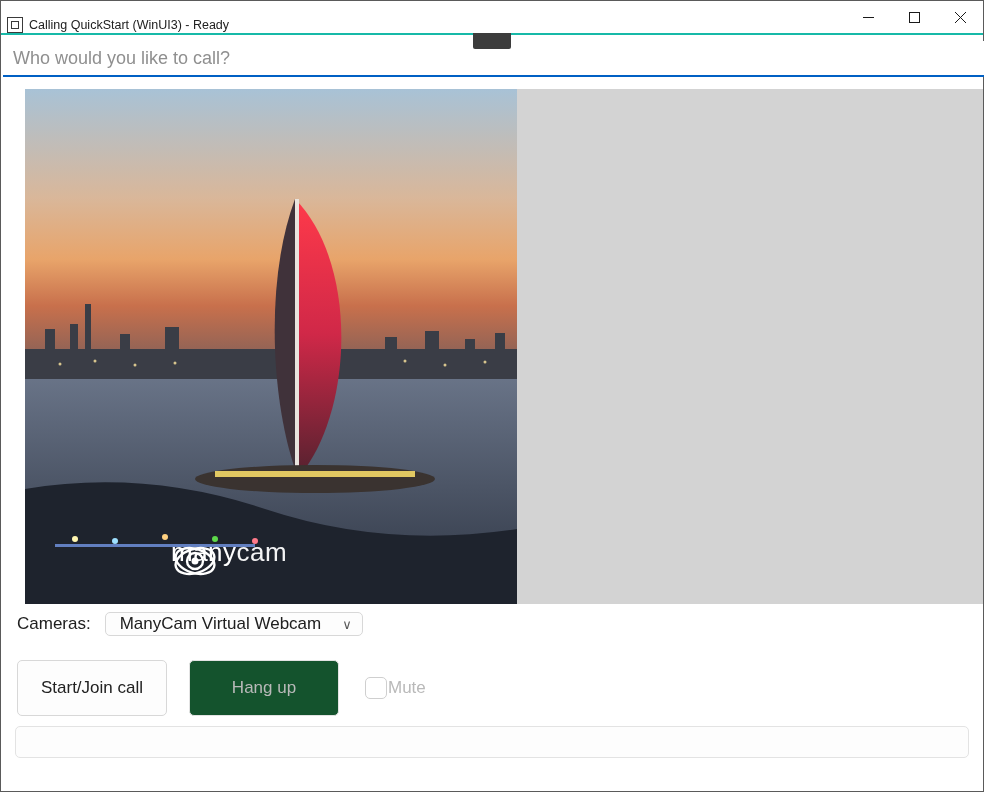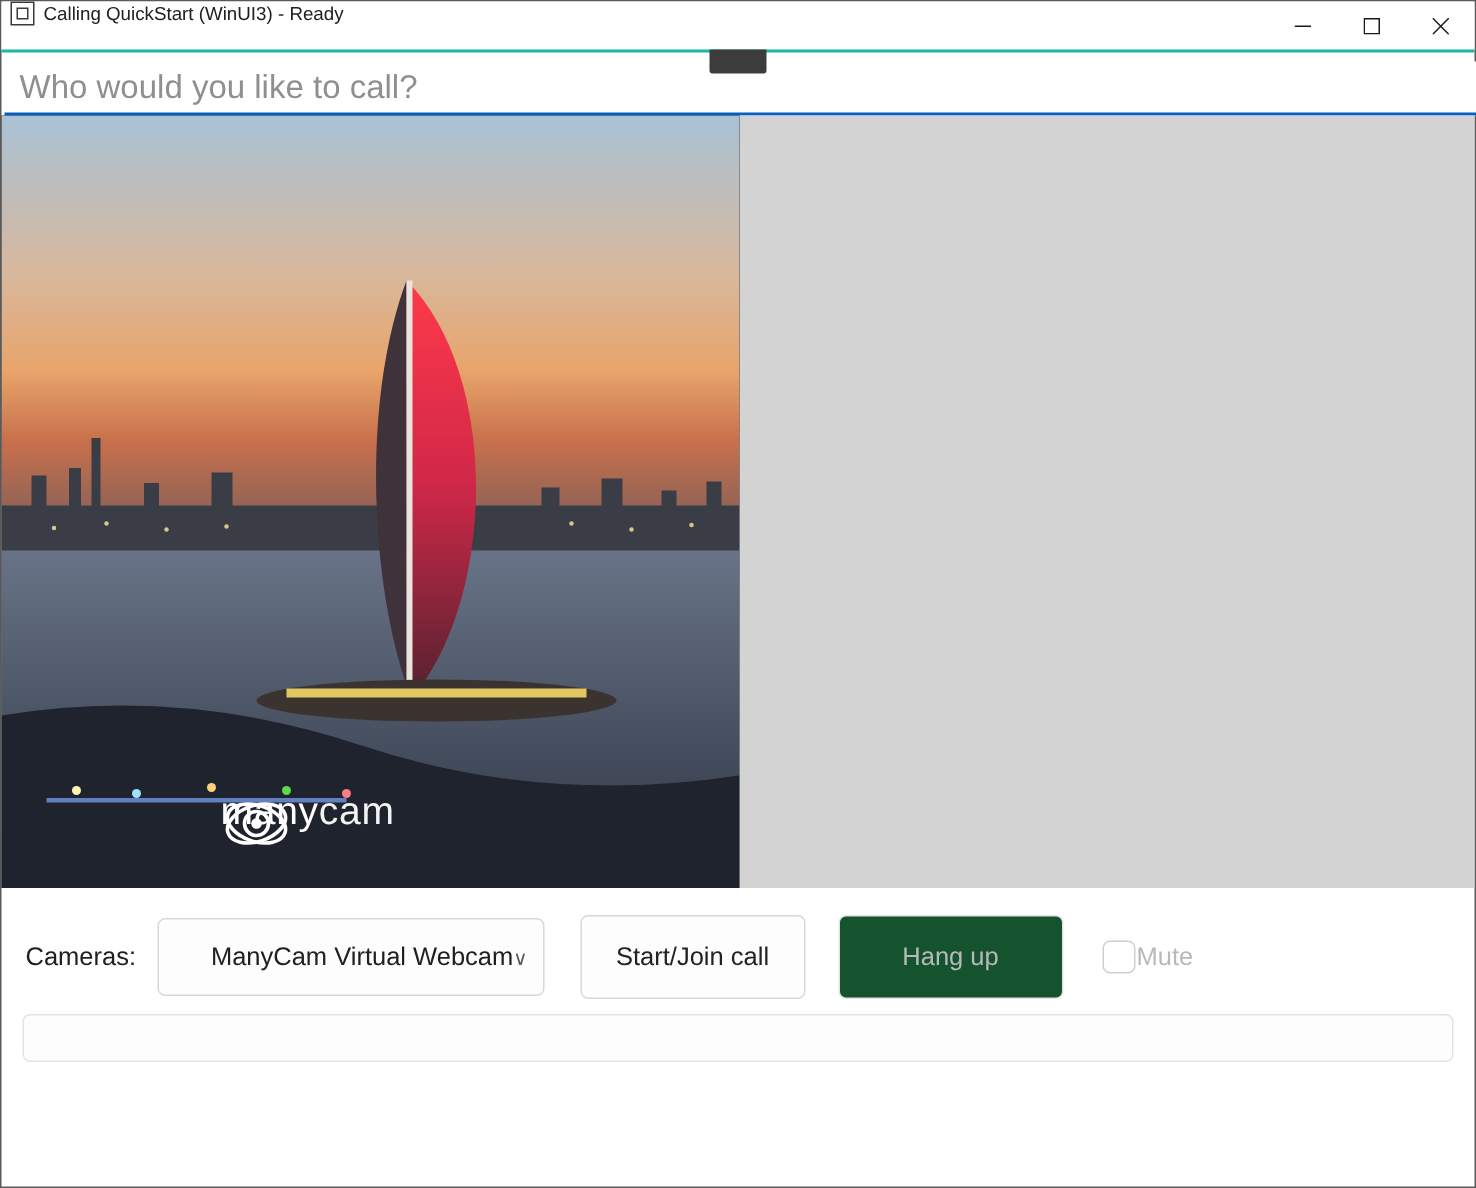--- a/index.html
+++ b/index.html
@@ -19,21 +19,21 @@
     border: 1px solid #5a5a5a;
     display: flex;
     flex-direction: column;
     background: #ffffff;
   }
 
   
   .titlebar {
     height: 32px;
     display: flex;
-    align-items: flex-start;
+    align-items: flex-end;
     justify-content: space-between;
     padding-left: 6px;
     background: #ffffff;
     font-size: 12.5px;
   }
   .titlebar-left { display: flex; align-items: center; gap: 6px; }
   .app-icon {
     width: 16px; height: 16px;
     border: 1px solid #3a3a3a;
     box-sizing: border-box;
@@ -65,35 +65,36 @@
   }
 
   
   .callee-input {
     box-sizing: border-box;
     width: calc(100% - 0px);
     margin: 6px 2px 0 2px;
     height: 36px;
     border: none;
     border-bottom: 2px solid #0060c4;
-    font-size: 22px;
+    font-size: 18px;
     padding: 2px 10px;
     outline: none;
     color: #333;
     font-family: inherit;
     background: #ffffff;
   }
   .callee-input::placeholder { color: #8f8f8f; }
 
   
   .video-row {
     flex: 0 0 auto;
     height: 515px;
     display: flex;
-    margin-top: 0;
+    margin-top: 12px;
+    padding-left: 24px;
   }
   .video-pane {
     width: 492px;
     height: 515px;
     background: #1a1a1a;
     position: relative;
     overflow: hidden;
   }
   .video-pane svg { position:absolute; inset:0; width:100%; height:100%; }
   .placeholder-pane {
@@ -112,32 +113,32 @@
     font-size: 26px;
     letter-spacing: 0.5px;
     font-weight: 400;
   }
   .watermark .wm-bold { font-weight: 300; }
   .watermark .wm-light { font-weight: 300; opacity:0.95; }
   .watermark svg { width: 48px; height: 48px; }
 
   
   .controls {
-    padding: 18px 16px 10px 16px;
-    display: flex;
-    flex-direction: row;
+    padding: 8px 16px 10px 16px;
+    display: flex;
+    flex-direction: column;
     gap: 24px;
   }
   .row { display: flex; align-items: center; gap: 14px; }
   .label { font-size: 17px; }
 
   
   .combo {
-    display: flex; align-items: center; justify-content: flex-end;
-    width: 258px; height: 52px;
+    display: flex; align-items: center; justify-content: space-between;
+    width: 258px; height: 24px;
     border: 1px solid #d8d8d8;
     border-radius: 5px;
     padding: 0 10px 0 14px;
     font-size: 17px;
     background: #fdfdfd;
     box-sizing: border-box;
   }
   .combo .chevron { color:#5a5a5a; font-size:13px; }
 
   

